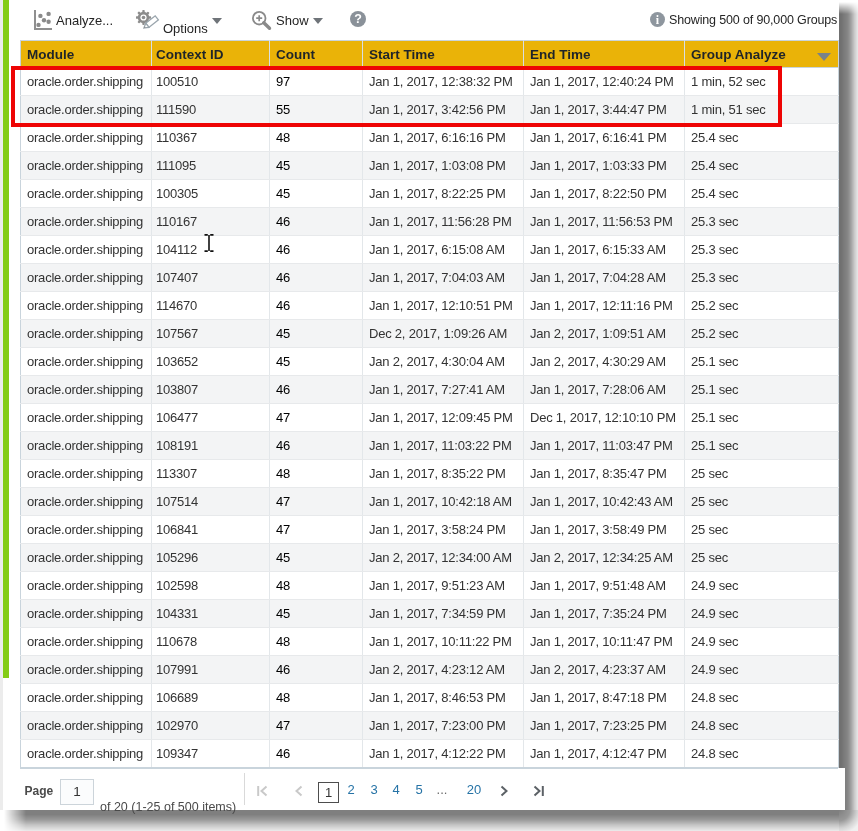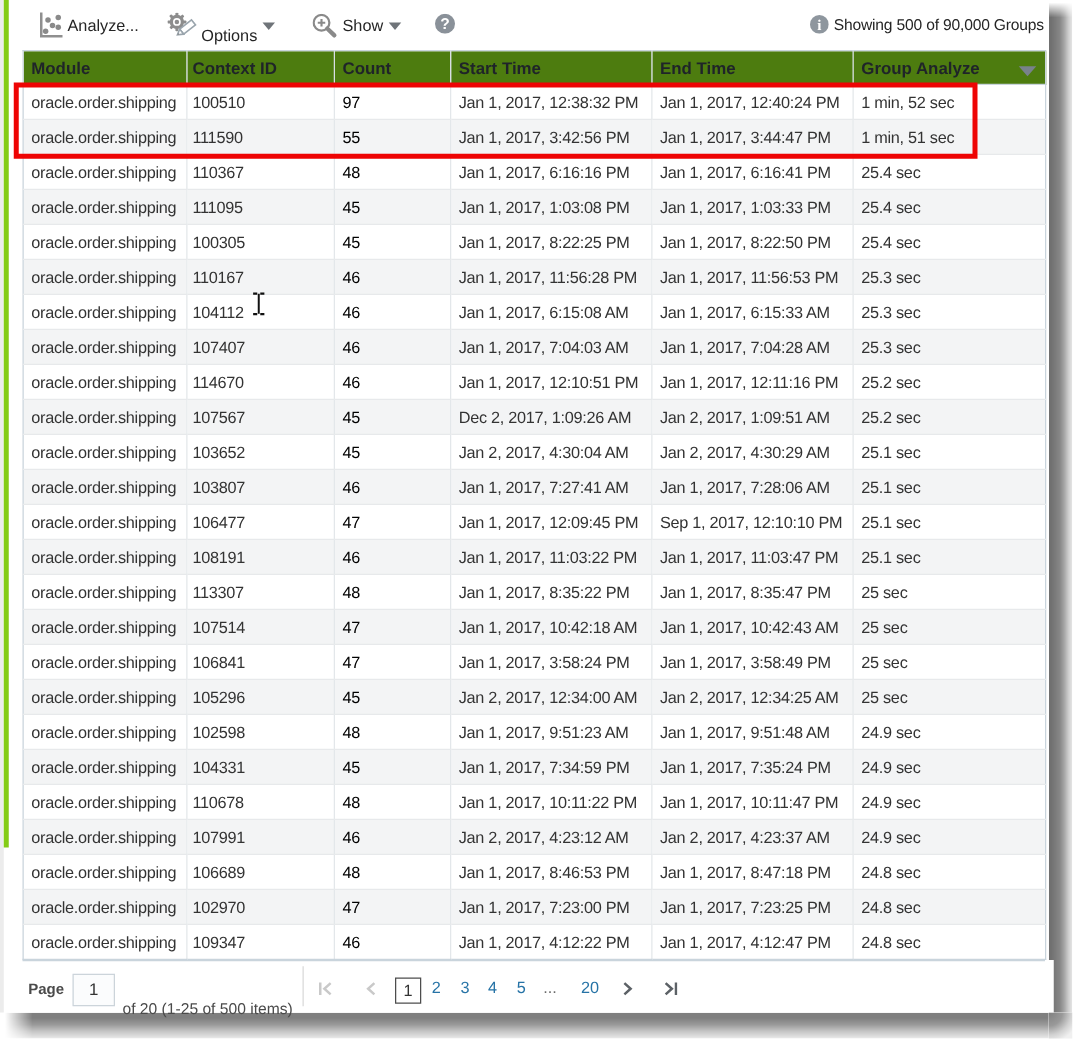--- a/index.html
+++ b/index.html
@@ -1,36 +1,36 @@
 <!DOCTYPE html>
 <html><head>
 <meta charset="utf-8">
 <style>
 * { margin:0; padding:0; box-sizing:border-box; }
 html,body { width:858px; height:831px; overflow:hidden; background:#fff; }
 body { font-family:"Liberation Sans", sans-serif; position:relative; }
 #strip { position:absolute; left:0; top:0; width:3px; height:810px; background:#ececec; }
 #page { position:absolute; left:3px; top:0; width:836px; height:678px; background:#fff;
-  border-left:4px solid #84cc16; }
+  border-left:6px solid #84cc16; }
 #shR { position:absolute; left:839px; top:0; width:19px; height:810px;
   background:linear-gradient(to right, rgba(0,0,0,0.56) 0%, rgba(0,0,0,0.56) 10%, rgba(0,0,0,0.47) 47%, rgba(0,0,0,0.37) 63%, rgba(0,0,0,0.19) 84%, rgba(0,0,0,0.09) 100%);
   -webkit-mask-image:linear-gradient(to bottom, transparent 2px, #000 14px, #000 100%);
   mask-image:linear-gradient(to bottom, transparent 2px, #000 14px, #000 100%); }
 #shB { position:absolute; left:0; top:810px; width:839px; height:21px;
   background:linear-gradient(to bottom, rgba(0,0,0,0.50) 0%, rgba(0,0,0,0.50) 21%, rgba(0,0,0,0.40) 46%, rgba(0,0,0,0.23) 71%, rgba(0,0,0,0.08) 100%);
   -webkit-mask-image:linear-gradient(to right, transparent 4px, #000 26px, #000 100%);
   mask-image:linear-gradient(to right, transparent 4px, #000 26px, #000 100%); }
 #shC { position:absolute; left:839px; top:810px; width:19px; height:21px;
   background:radial-gradient(circle 24px at 0 0, rgba(0,0,0,0.50) 0%, rgba(0,0,0,0.40) 45%, rgba(0,0,0,0.18) 75%, rgba(0,0,0,0.06) 100%); }
 
 .tbtxt { position:absolute; font-size:13px; color:#252525; white-space:nowrap; }
 .caret { position:absolute; width:0; height:0; border-left:5.5px solid transparent; border-right:5.5px solid transparent; border-top:6px solid #6f7479; }
 
 #tbl { position:absolute; left:11px; top:40px; border-collapse:collapse; table-layout:fixed; width:818px; font-size:13px; color:#333; }
-#tbl th { background:#4d7c0f; border:1px solid #c9d4dc; border-right:1px solid #d8dee4; font-size:13.5px; color:#1f2429; text-align:left; font-weight:bold; height:27px; padding:0 0 0 6px; }
+#tbl th { background:#eab308; border:1px solid #c9d4dc; border-right:1px solid #d8dee4; font-size:13.5px; color:#1f2429; text-align:left; font-weight:bold; height:27px; padding:0 0 0 6px; }
 #tbl th.last { border-right:1px solid #c9d4dc; }
 #tbl td { letter-spacing:-0.22px; border-right:1px solid #e3e7ea; border-bottom:1px solid #e7e9eb; height:28px; padding:0 0 0 6px; background:#fff; overflow:hidden; white-space:nowrap; }
 #tbl td.lc { border-left:1px solid #c9d4dc; }
 #tbl td.rc { border-right:1px solid #c9d4dc; }
 #tbl tr.alt td { background:#f3f4f5; }
 #tbl tr:last-child td { border-bottom:1px solid #c9d4dc; }
 #tbl td:nth-child(2), #tbl th:nth-child(2) { padding-left:4px; }
 #tbl td.cnt { color:#000000; }
 .sortarrow { position:absolute; left:808px; top:53px; width:0; height:0; border-left:7.5px solid transparent; border-right:7.5px solid transparent; border-top:8px solid #78828b; }
 
@@ -219,21 +219,21 @@
           <td class="cnt">46</td>
           <td>Jan 1, 2017, 7:27:41 AM</td>
           <td>Jan 1, 2017, 7:28:06 AM</td>
           <td class="rc">25.1 sec</td>
         </tr>
     <tr>
           <td class="lc">oracle.order.shipping</td>
           <td>106477</td>
           <td class="cnt">47</td>
           <td>Jan 1, 2017, 12:09:45 PM</td>
-          <td>Sep 1, 2017, 12:10:10 PM</td>
+          <td>Dec 1, 2017, 12:10:10 PM</td>
           <td class="rc">25.1 sec</td>
         </tr>
     <tr class="alt">
           <td class="lc">oracle.order.shipping</td>
           <td>108191</td>
           <td class="cnt">46</td>
           <td>Jan 1, 2017, 11:03:22 PM</td>
           <td>Jan 1, 2017, 11:03:47 PM</td>
           <td class="rc">25.1 sec</td>
         </tr>

